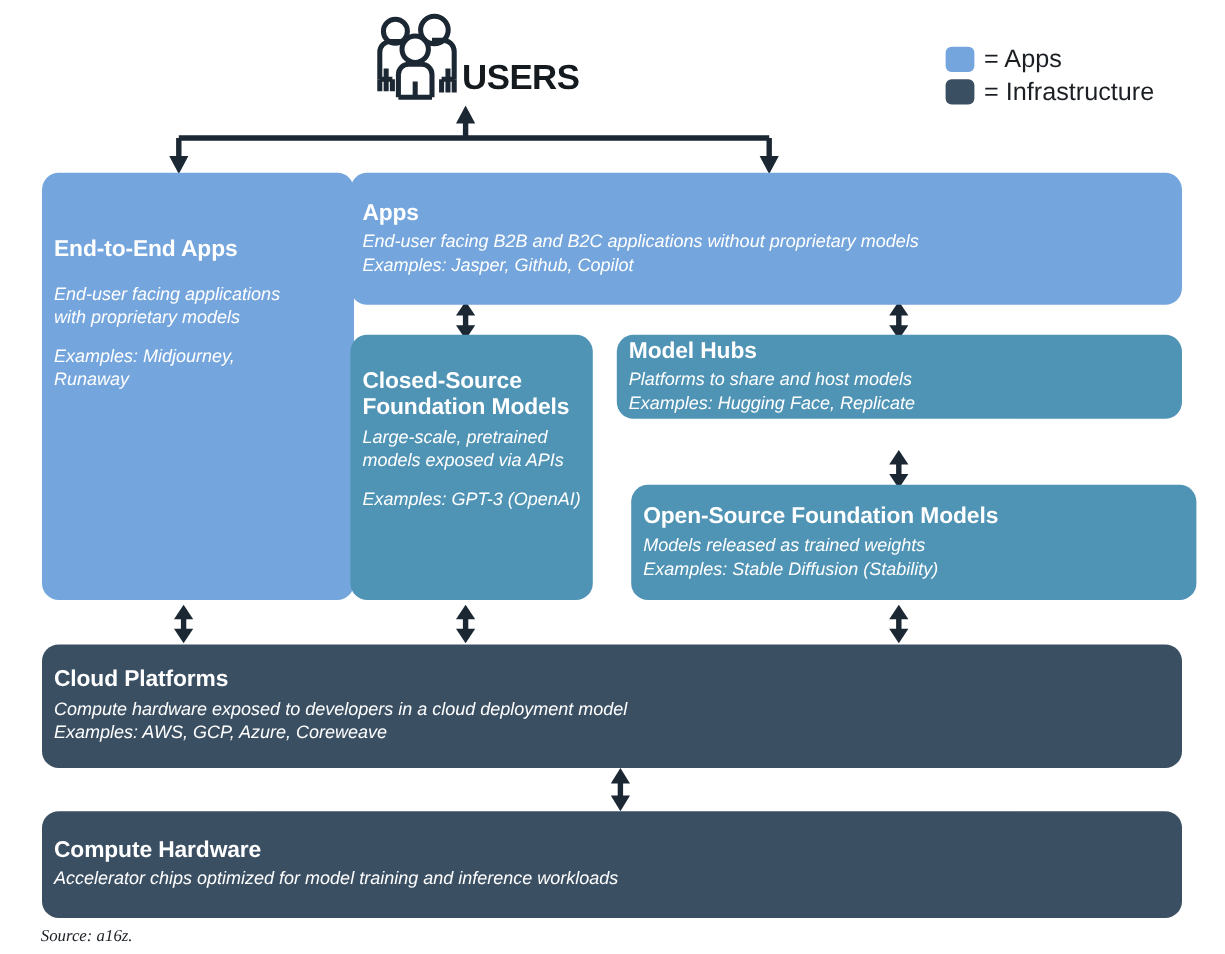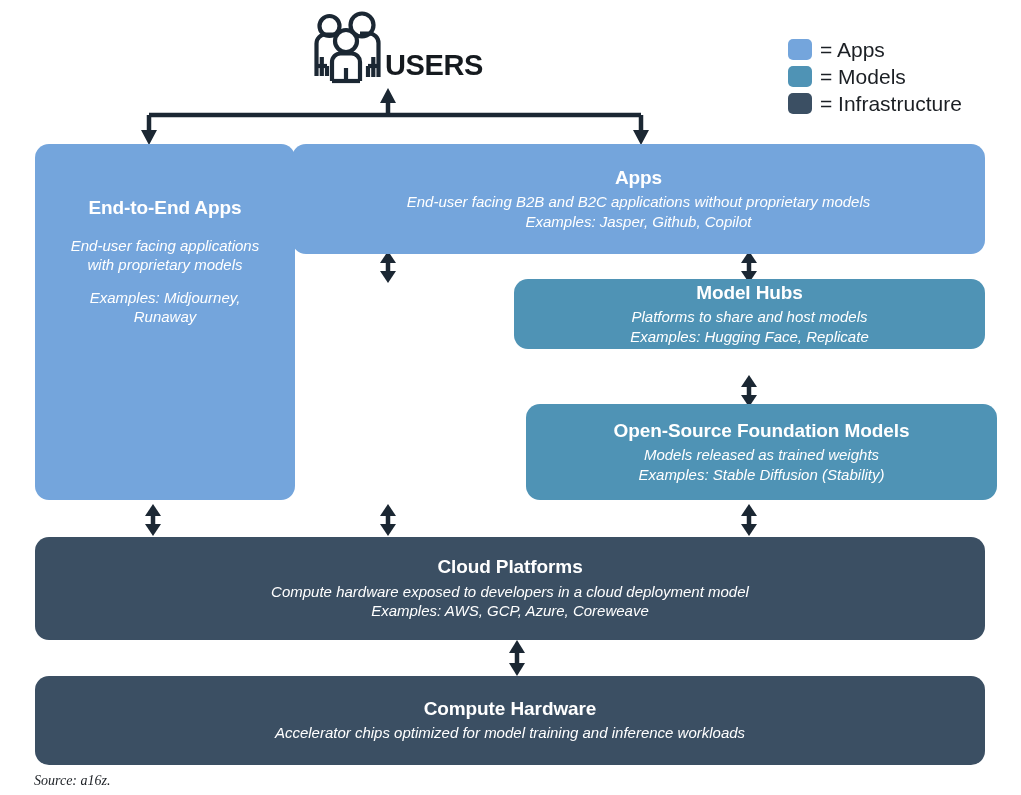--- a/index.html
+++ b/index.html
@@ -20,21 +20,21 @@
     overflow: hidden;
   }
 
   
   .box {
     position: absolute;
     border-radius: 14px;
     box-sizing: border-box;
     display: flex;
     flex-direction: column;
-    align-items: center;
+    align-items: flex-start;
     justify-content: center;
     text-align: center;
     color: #ffffff;
     padding: 6px 10px;
   }
   .box .title {
     font-weight: bold;
     font-size: 19px;
     line-height: 1.18;
     letter-spacing: -0.1px;
@@ -151,24 +151,20 @@
     </svg>
     <span id="users-label">USERS</span>
   </div>
 
   <div id="legend">
     <div class="legend-row">
       <span class="legend-swatch" style="background:#74a5dc"></span>
       <span class="legend-text">= Apps</span>
     </div>
     <div class="legend-row">
-      <span class="legend-swatch" style="background:#4f93b5"></span>
-      <span class="legend-text">= Models</span>
-    </div>
-    <div class="legend-row">
       <span class="legend-swatch" style="background:#3b4f63"></span>
       <span class="legend-text">= Infrastructure</span>
     </div>
   </div>
 
   <svg class="conn" style="left:130px; top:88px;" width="530" height="58" viewBox="0 0 530 58">
     <g stroke="#1b2733" stroke-width="4.5" fill="none">
 
       <line x1="19" y1="27" x2="511" y2="27"></line>
 
@@ -238,20 +234,29 @@
     <div class="examples">Runaway</div>
     <div style="height:120px"></div>
   </div>
 
   <div class="box apps-color" style="left:292px; top:144px; width:693px; height:110px;">
     <div class="title">Apps</div>
     <div class="desc">End-user facing B2B and B2C applications without proprietary models</div>
     <div class="examples">Examples: Jasper, Github, Copilot</div>
   </div>
 
+  <div class="box model-color" style="left:292px; top:279px; width:202px; height:221px;">
+    <div class="title" style="margin-bottom:0">Closed-Source</div>
+    <div class="title">Foundation Models</div>
+    <div class="desc">Large-scale, pretrained</div>
+    <div class="desc">models exposed via APIs</div>
+    <div class="gap-sm"></div>
+    <div class="examples">Examples: GPT-3 (OpenAI)</div>
+    <div style="height:46px"></div>
+  </div>
 
   <div class="box model-color" style="left:514px; top:279px; width:471px; height:70px;">
     <div class="title">Model Hubs</div>
     <div class="desc">Platforms to share and host models</div>
     <div class="examples">Examples: Hugging Face, Replicate</div>
   </div>
 
   <div class="box model-color" style="left:514px; top:404px; width:471px; height:96px;margin-left:12px;">
     <div class="title">Open-Source Foundation Models</div>
     <div class="desc">Models released as trained weights</div>

